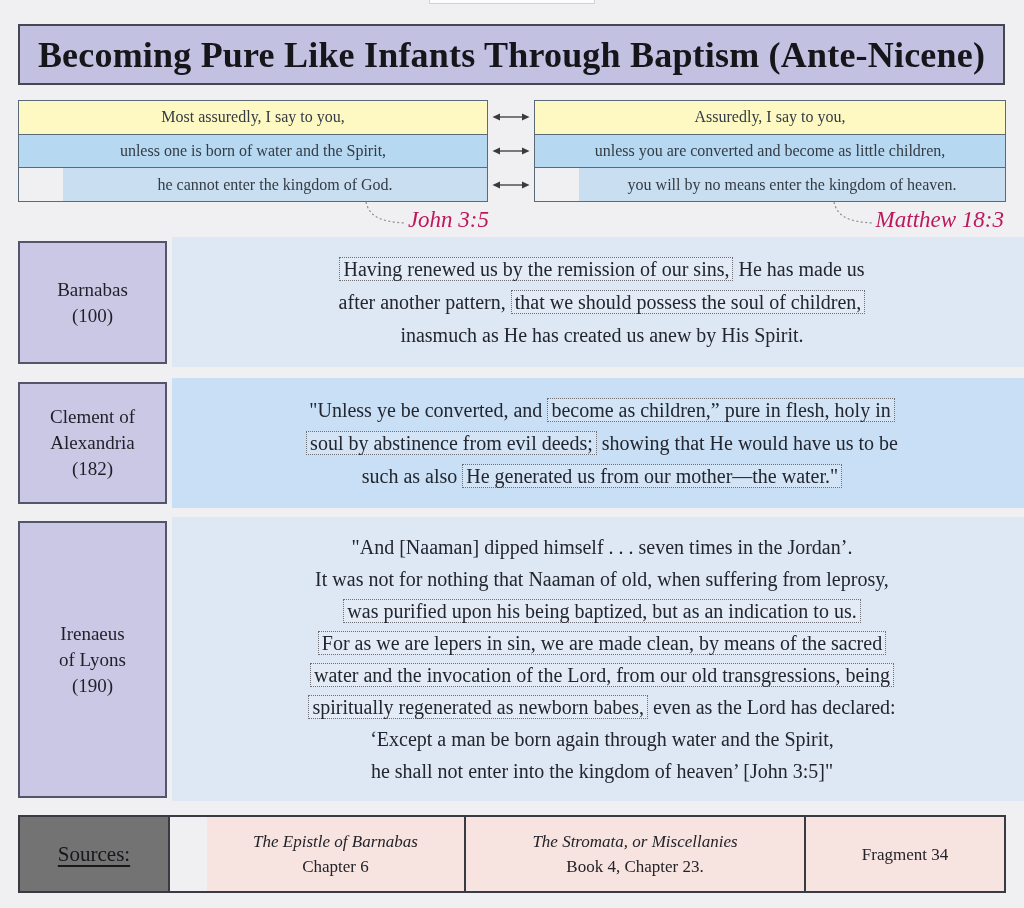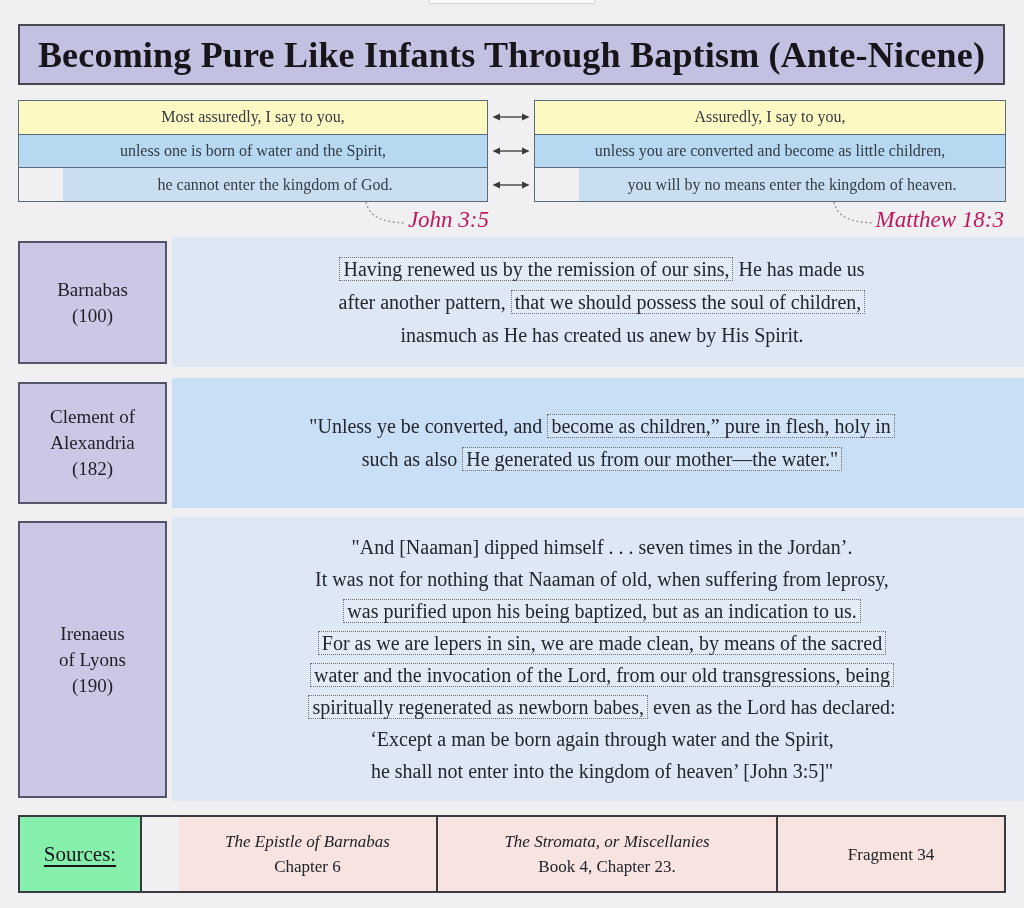--- a/index.html
+++ b/index.html
@@ -75,21 +75,21 @@
   .sources-table {
     position: absolute; left: 18px; top: 815px; width: 988px; height: 78px;
     border: 2px solid #3a3a42; display: flex;
   }
   .src-cell {
     display: flex; flex-direction: column; align-items: center; justify-content: center;
     background: #f7e3e0; border-right: 2px solid #3a3a42;
     font-size: 17px; color: #23232a; line-height: 25px; text-align: center;
   }
   .src-cell:last-child { border-right: none; }
-  .src-label-cell { width: 122px; background: #86efac; }
+  .src-label-cell { width: 150px; background: #737373; }
   .src-cell.c1 { width: 259px; margin-left: 37px; }
   .src-cell.c2 { width: 340px; }
   .src-cell.c3 { flex: 1; }
   .src-label {
     font-size: 21px; color: #17171c;
     text-decoration: underline; text-underline-offset: 4px; text-decoration-thickness: 1.5px;
   }
   .src-title { font-style: italic; }
   .src-title.upright { font-style: normal; }
 </style>
@@ -164,20 +164,21 @@
     <div class="qline"><span class="seg">inasmuch as He has created us anew by His Spirit.</span></div>
   </div>
 
   <div class="author-box b2">
     <div>Clement of</div>
     <div>Alexandria</div>
     <div>(182)</div>
   </div>
   <div class="quote-panel p2">
     <div class="qline"><span class="seg">"Unless ye be converted, and </span><span class="seg boxed">become as children,” pure in flesh, holy in</span></div>
+    <div class="qline"><span class="seg boxed">soul by abstinence from evil deeds;</span><span class="seg"> showing that He would have us to be</span></div>
     <div class="qline"><span class="seg">such as also </span><span class="seg boxed">He generated us from our mother—the water."</span></div>
   </div>
 
   <div class="author-box b3">
     <div>Irenaeus</div>
     <div>of Lyons</div>
     <div>(190)</div>
   </div>
   <div class="quote-panel p3">
     <div class="qline"><span class="seg">"And [Naaman] dipped himself . . . seven times in the Jordan’.</span></div>

